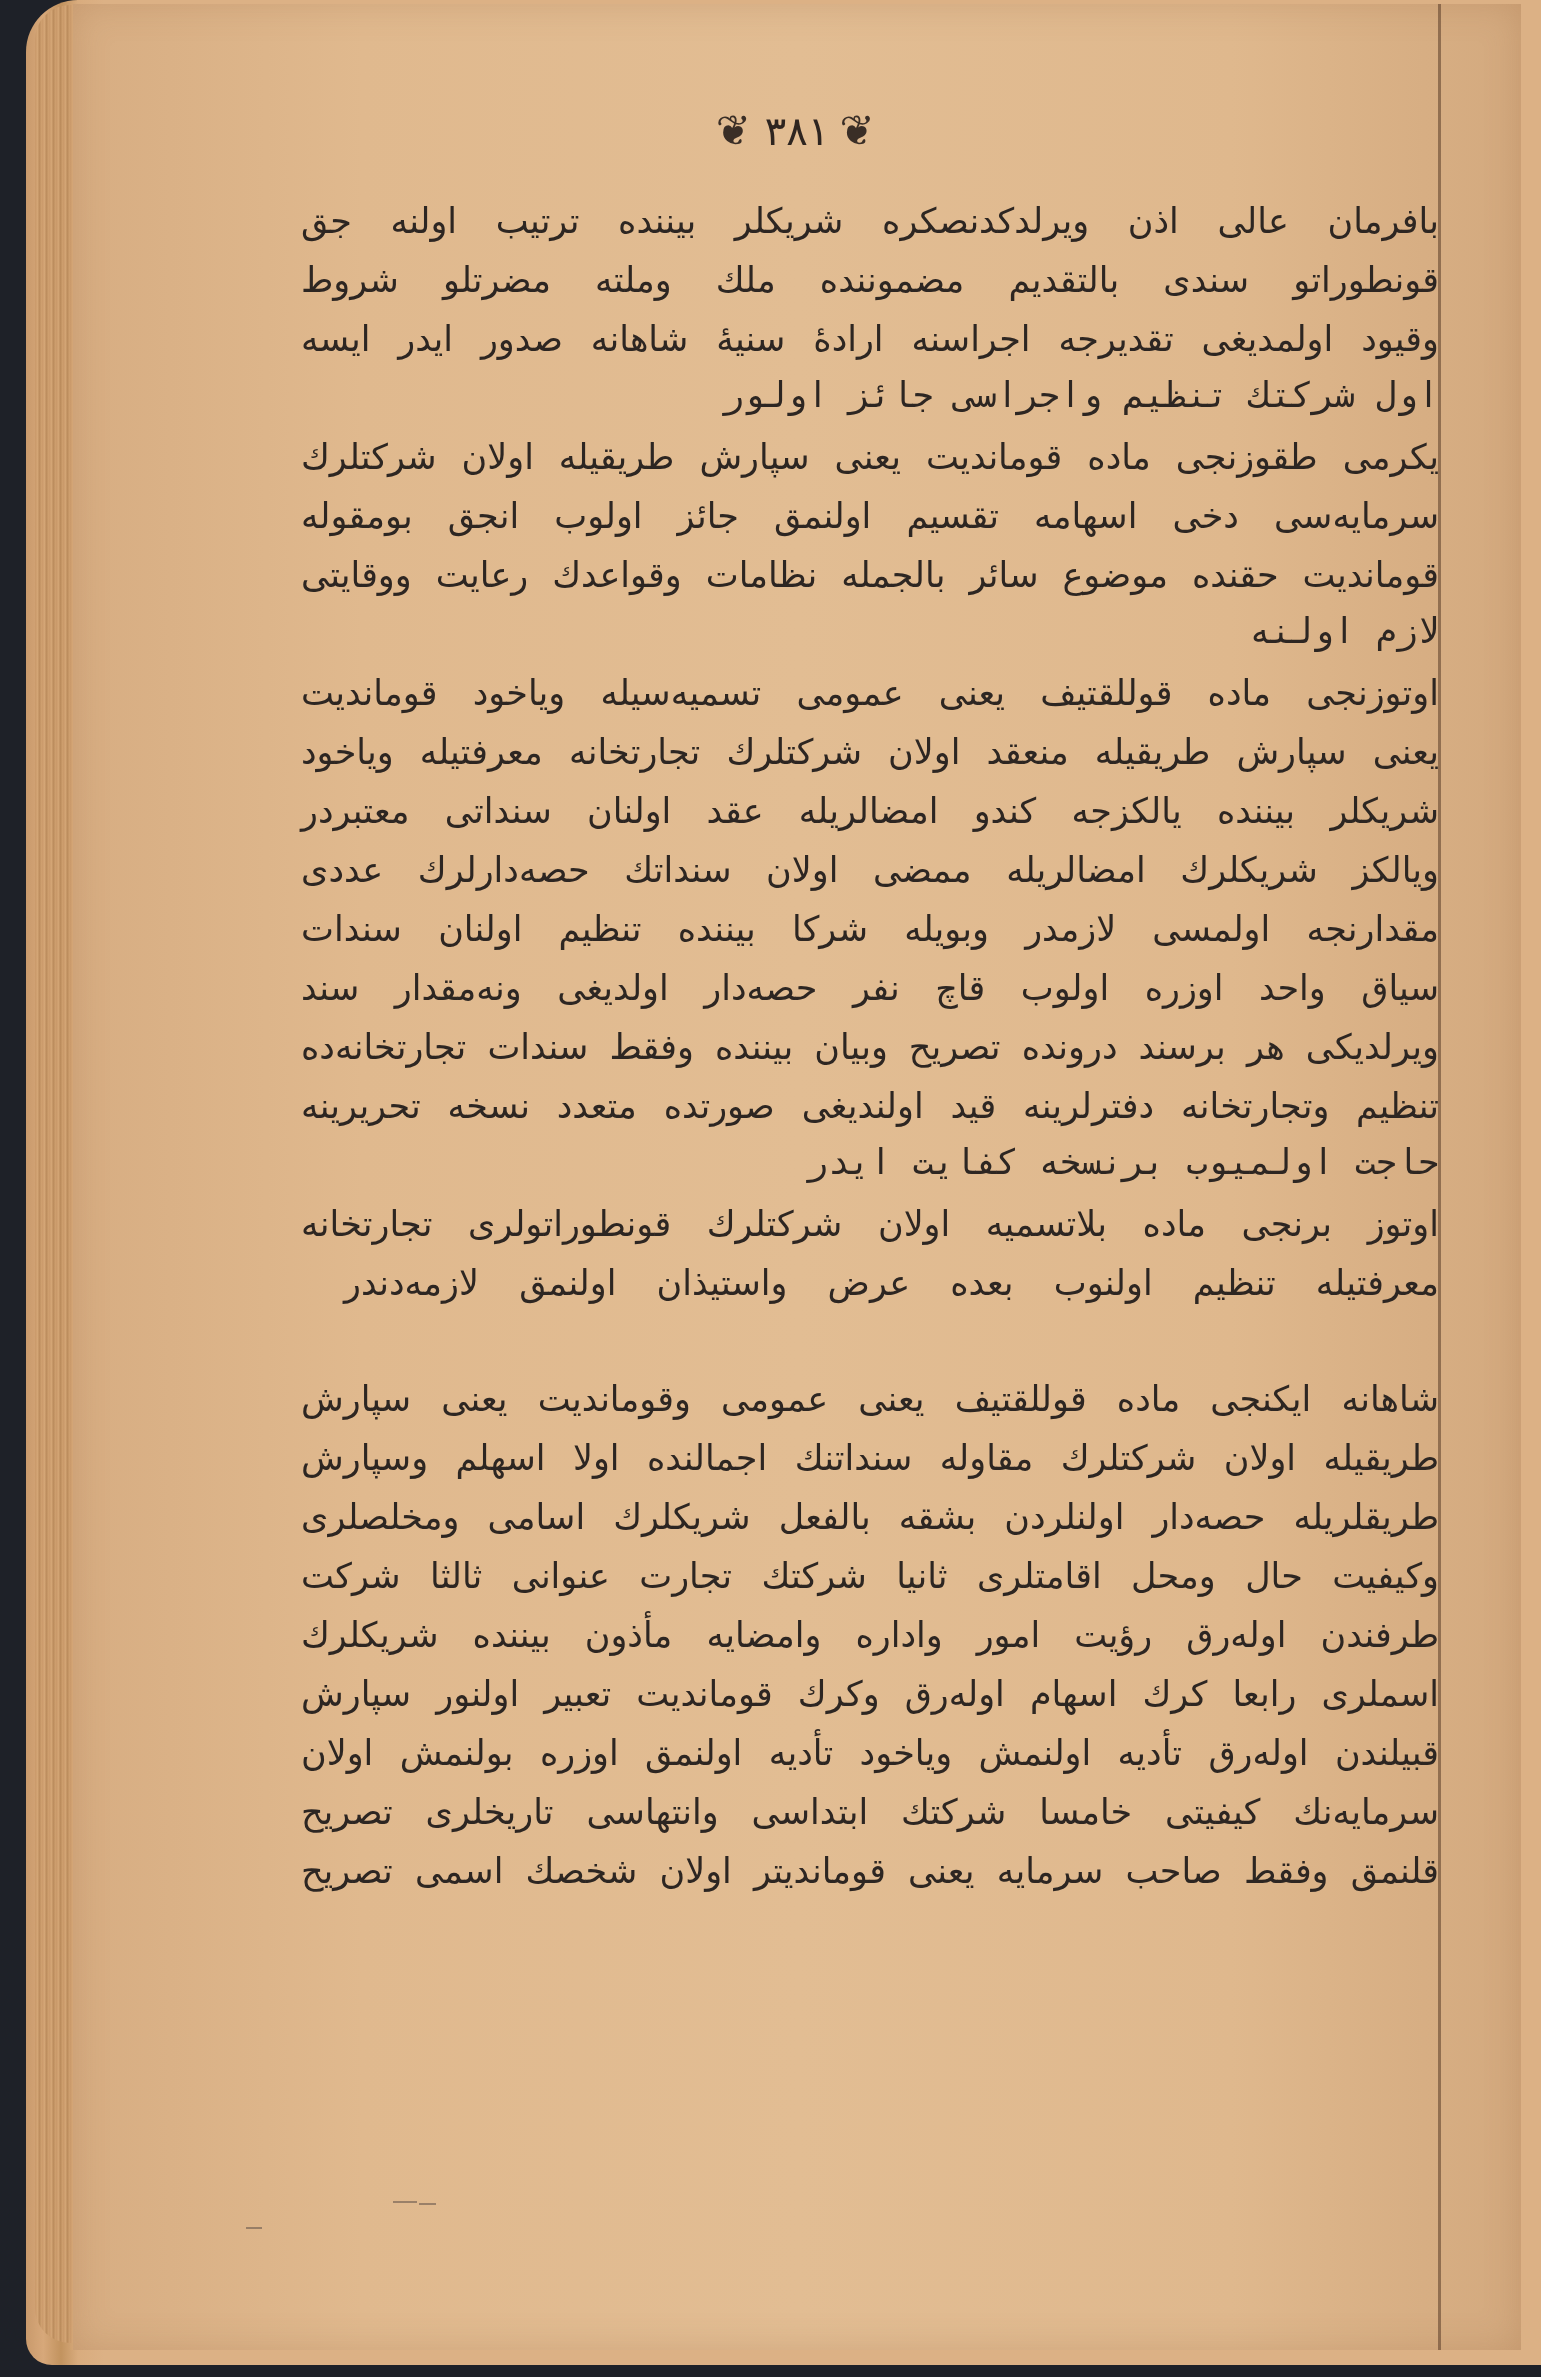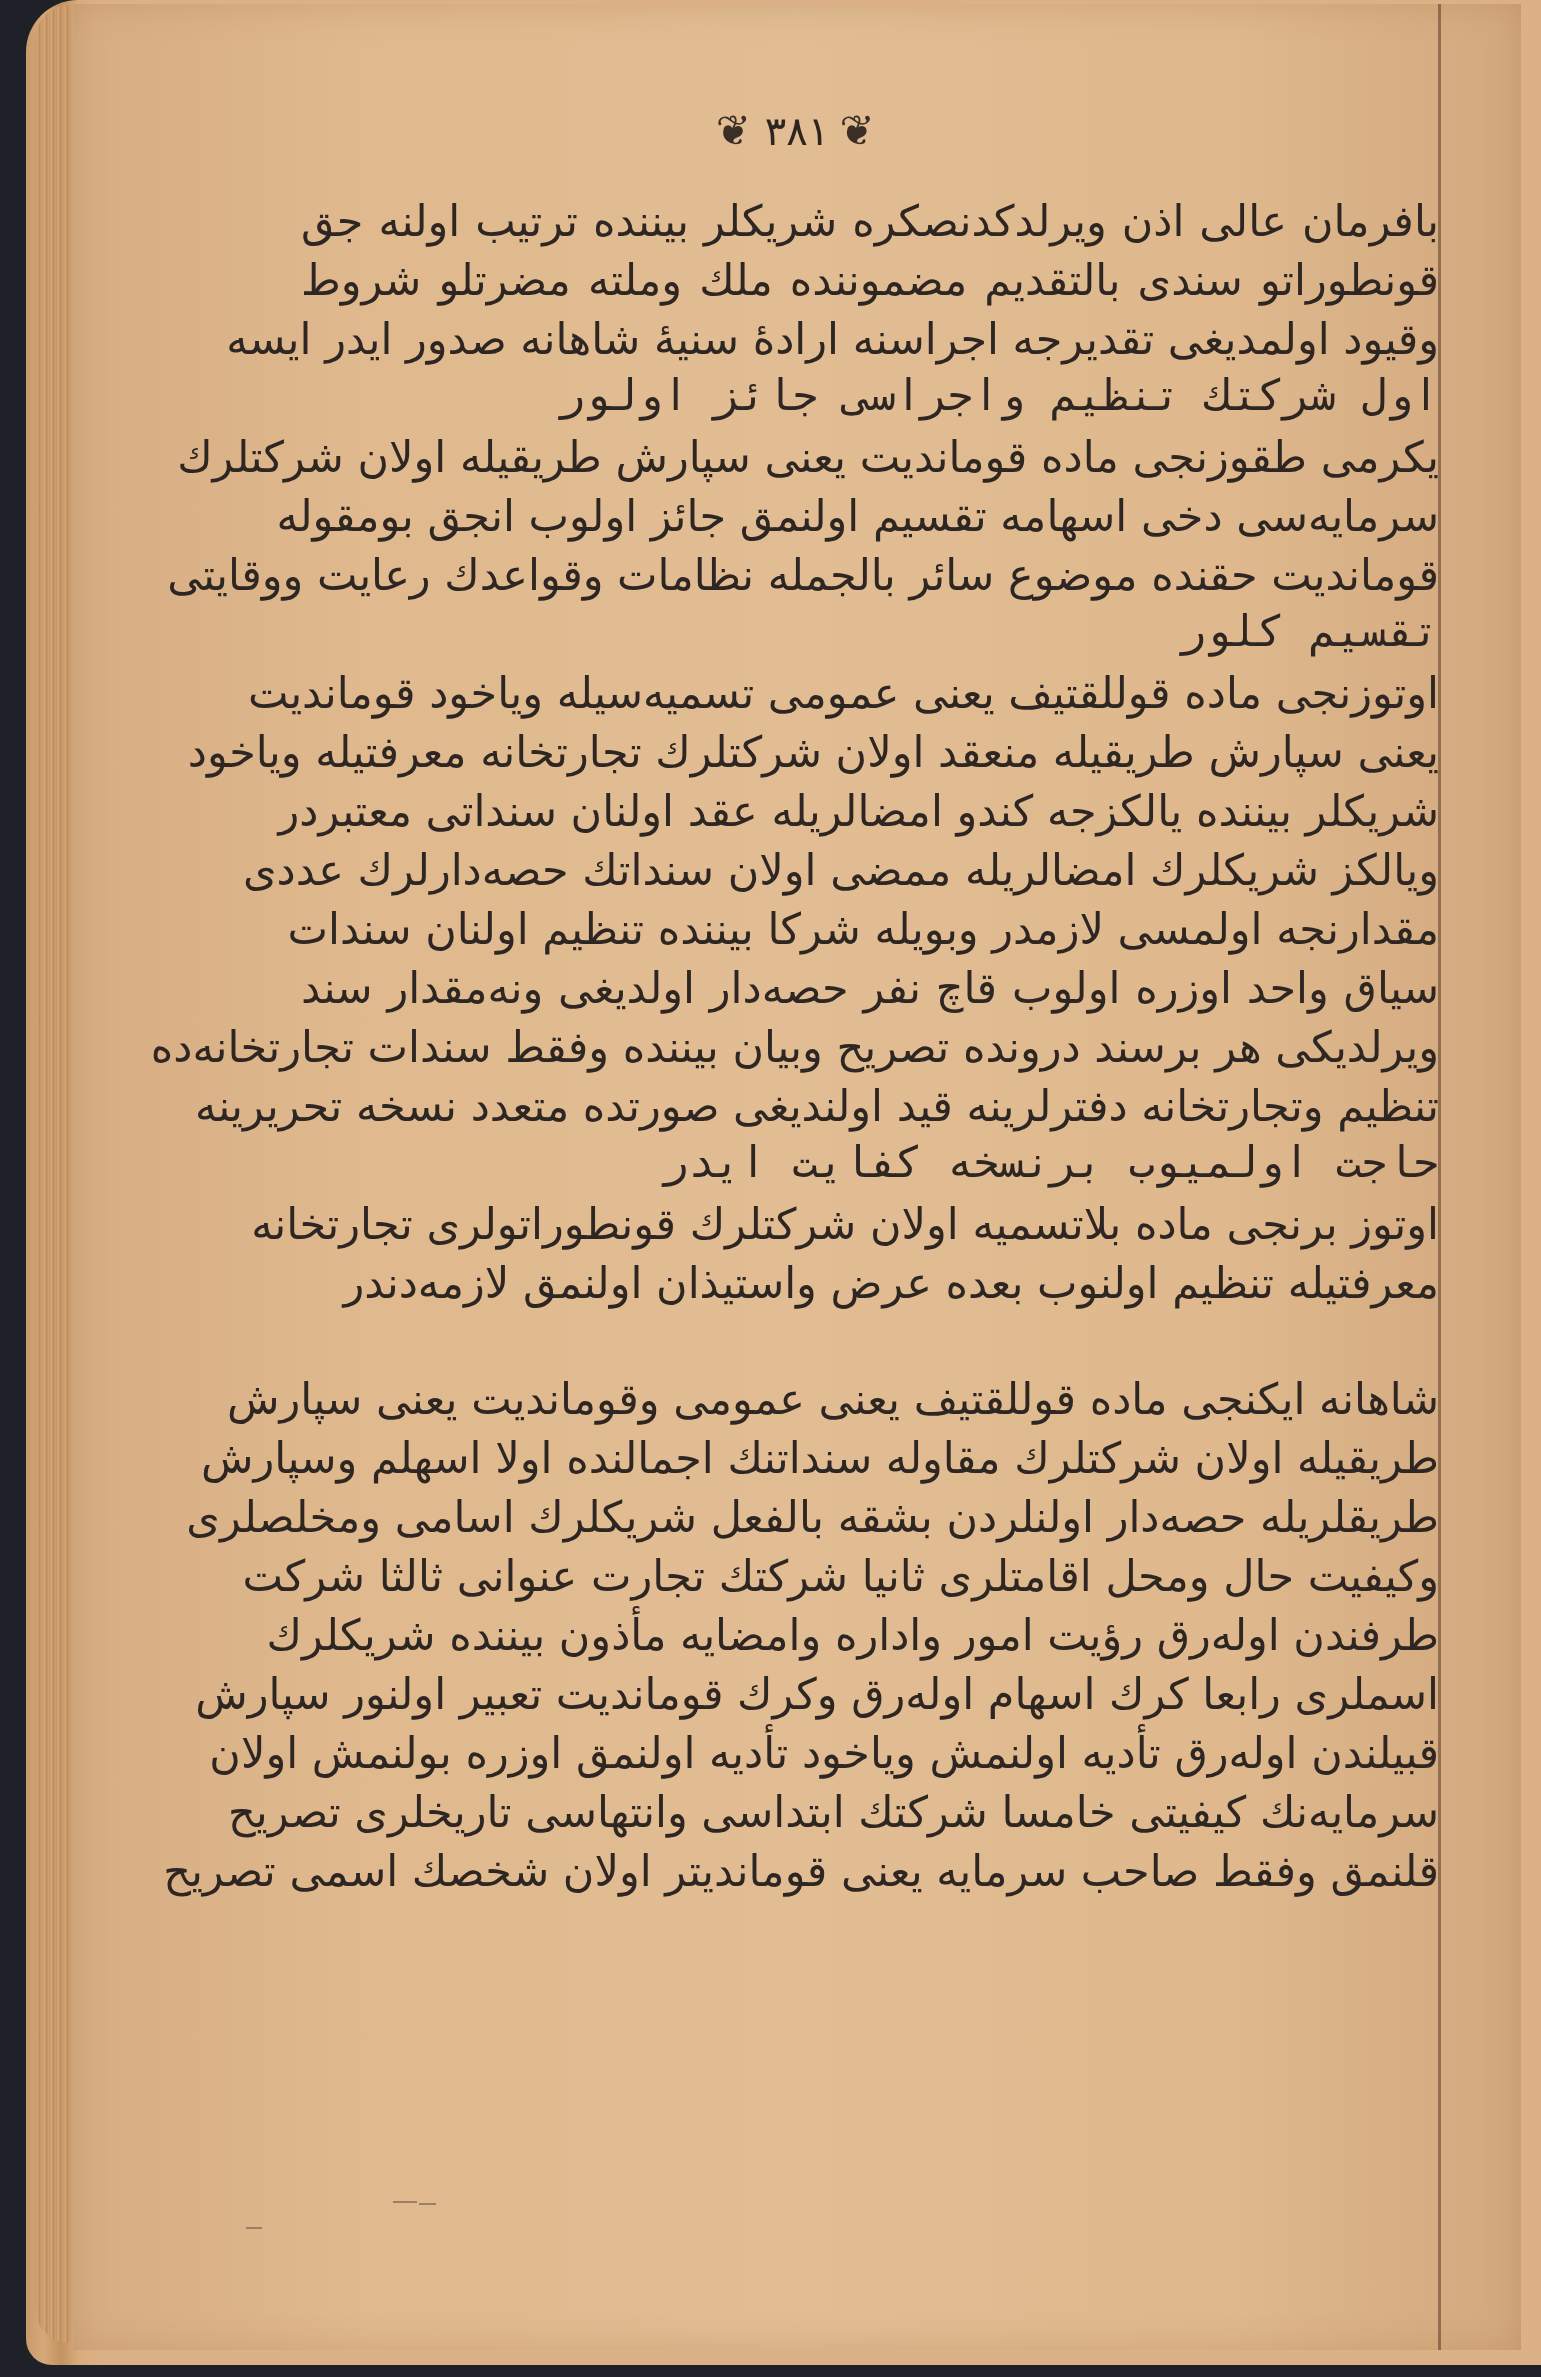--- a/index.html
+++ b/index.html
@@ -76,21 +76,21 @@
     left: 301px;
     width: 1138px;
     top: 192px;
     direction: rtl;
     font-family: "DejaVu Sans", sans-serif;
     color: #2d2622;
   }
   .line {
     height: 59px;
     line-height: 59px;
-    font-size: 43px;
+    font-size: 35px;
     white-space: nowrap;
     text-align: justify;
     text-align-last: justify;
   }
   .line.short {
     text-align-last: right;
     font-family: Liberation Mono, monospace;
   }
   .gap {
     height: 57px;
@@ -120,21 +120,21 @@
   </div>
 
   <div class="text-body">
     <div class="line">بافرمان عالى اذن ويرلدكدنصكره شريكلر بيننده ترتيب اولنه جق</div>
     <div class="line">قونطوراتو سندى بالتقديم مضموننده ملك وملته مضرتلو شروط</div>
     <div class="line">وقيود اولمديغى تقديرجه اجراسنه ارادهٔ سنيهٔ شاهانه صدور ايدر ايسه</div>
     <div class="line short">اول شركتك تنظيم واجراسى جائز اولور</div>
     <div class="line">يكرمى طقوزنجى ماده    قوماندیت يعنى سپارش طريقيله اولان شركتلرك</div>
     <div class="line">سرمايه‌سى دخى اسهامه تقسيم اولنمق جائز اولوب انجق بومقوله</div>
     <div class="line">قوماندیت حقنده موضوع سائر بالجمله نظامات وقواعدك رعايت ووقايتى</div>
-    <div class="line short">تقسيم كلور</div>
+    <div class="line short">لازم اولنه</div>
     <div class="line">اوتوزنجى ماده    قوللقتيف يعنى عمومى تسميه‌سيله وياخود قوماندیت</div>
     <div class="line">يعنى سپارش طريقيله منعقد اولان شركتلرك تجارتخانه معرفتيله وياخود</div>
     <div class="line">شريكلر بيننده يالكزجه كندو امضالريله عقد اولنان سنداتى معتبردر</div>
     <div class="line">ويالكز شريكلرك امضالريله ممضى اولان سنداتك حصه‌دارلرك عددى</div>
     <div class="line">مقدارنجه اولمسى لازمدر وبويله شركا بيننده تنظيم اولنان سندات</div>
     <div class="line">سياق واحد اوزره اولوب قاچ نفر حصه‌دار اولديغى ونه‌مقدار سند</div>
     <div class="line">ويرلديكى هر برسند درونده تصريح وبيان بيننده وفقط سندات تجارتخانه‌ده</div>
     <div class="line">تنظيم وتجارتخانه دفترلرينه قيد اولنديغى صورتده متعدد نسخه تحريرينه</div>
     <div class="line short">حاجت اولميوب برنسخه كفايت ايدر</div>
     <div class="line">اوتوز برنجى ماده    بلاتسميه اولان شركتلرك قونطوراتولرى تجارتخانه</div>

